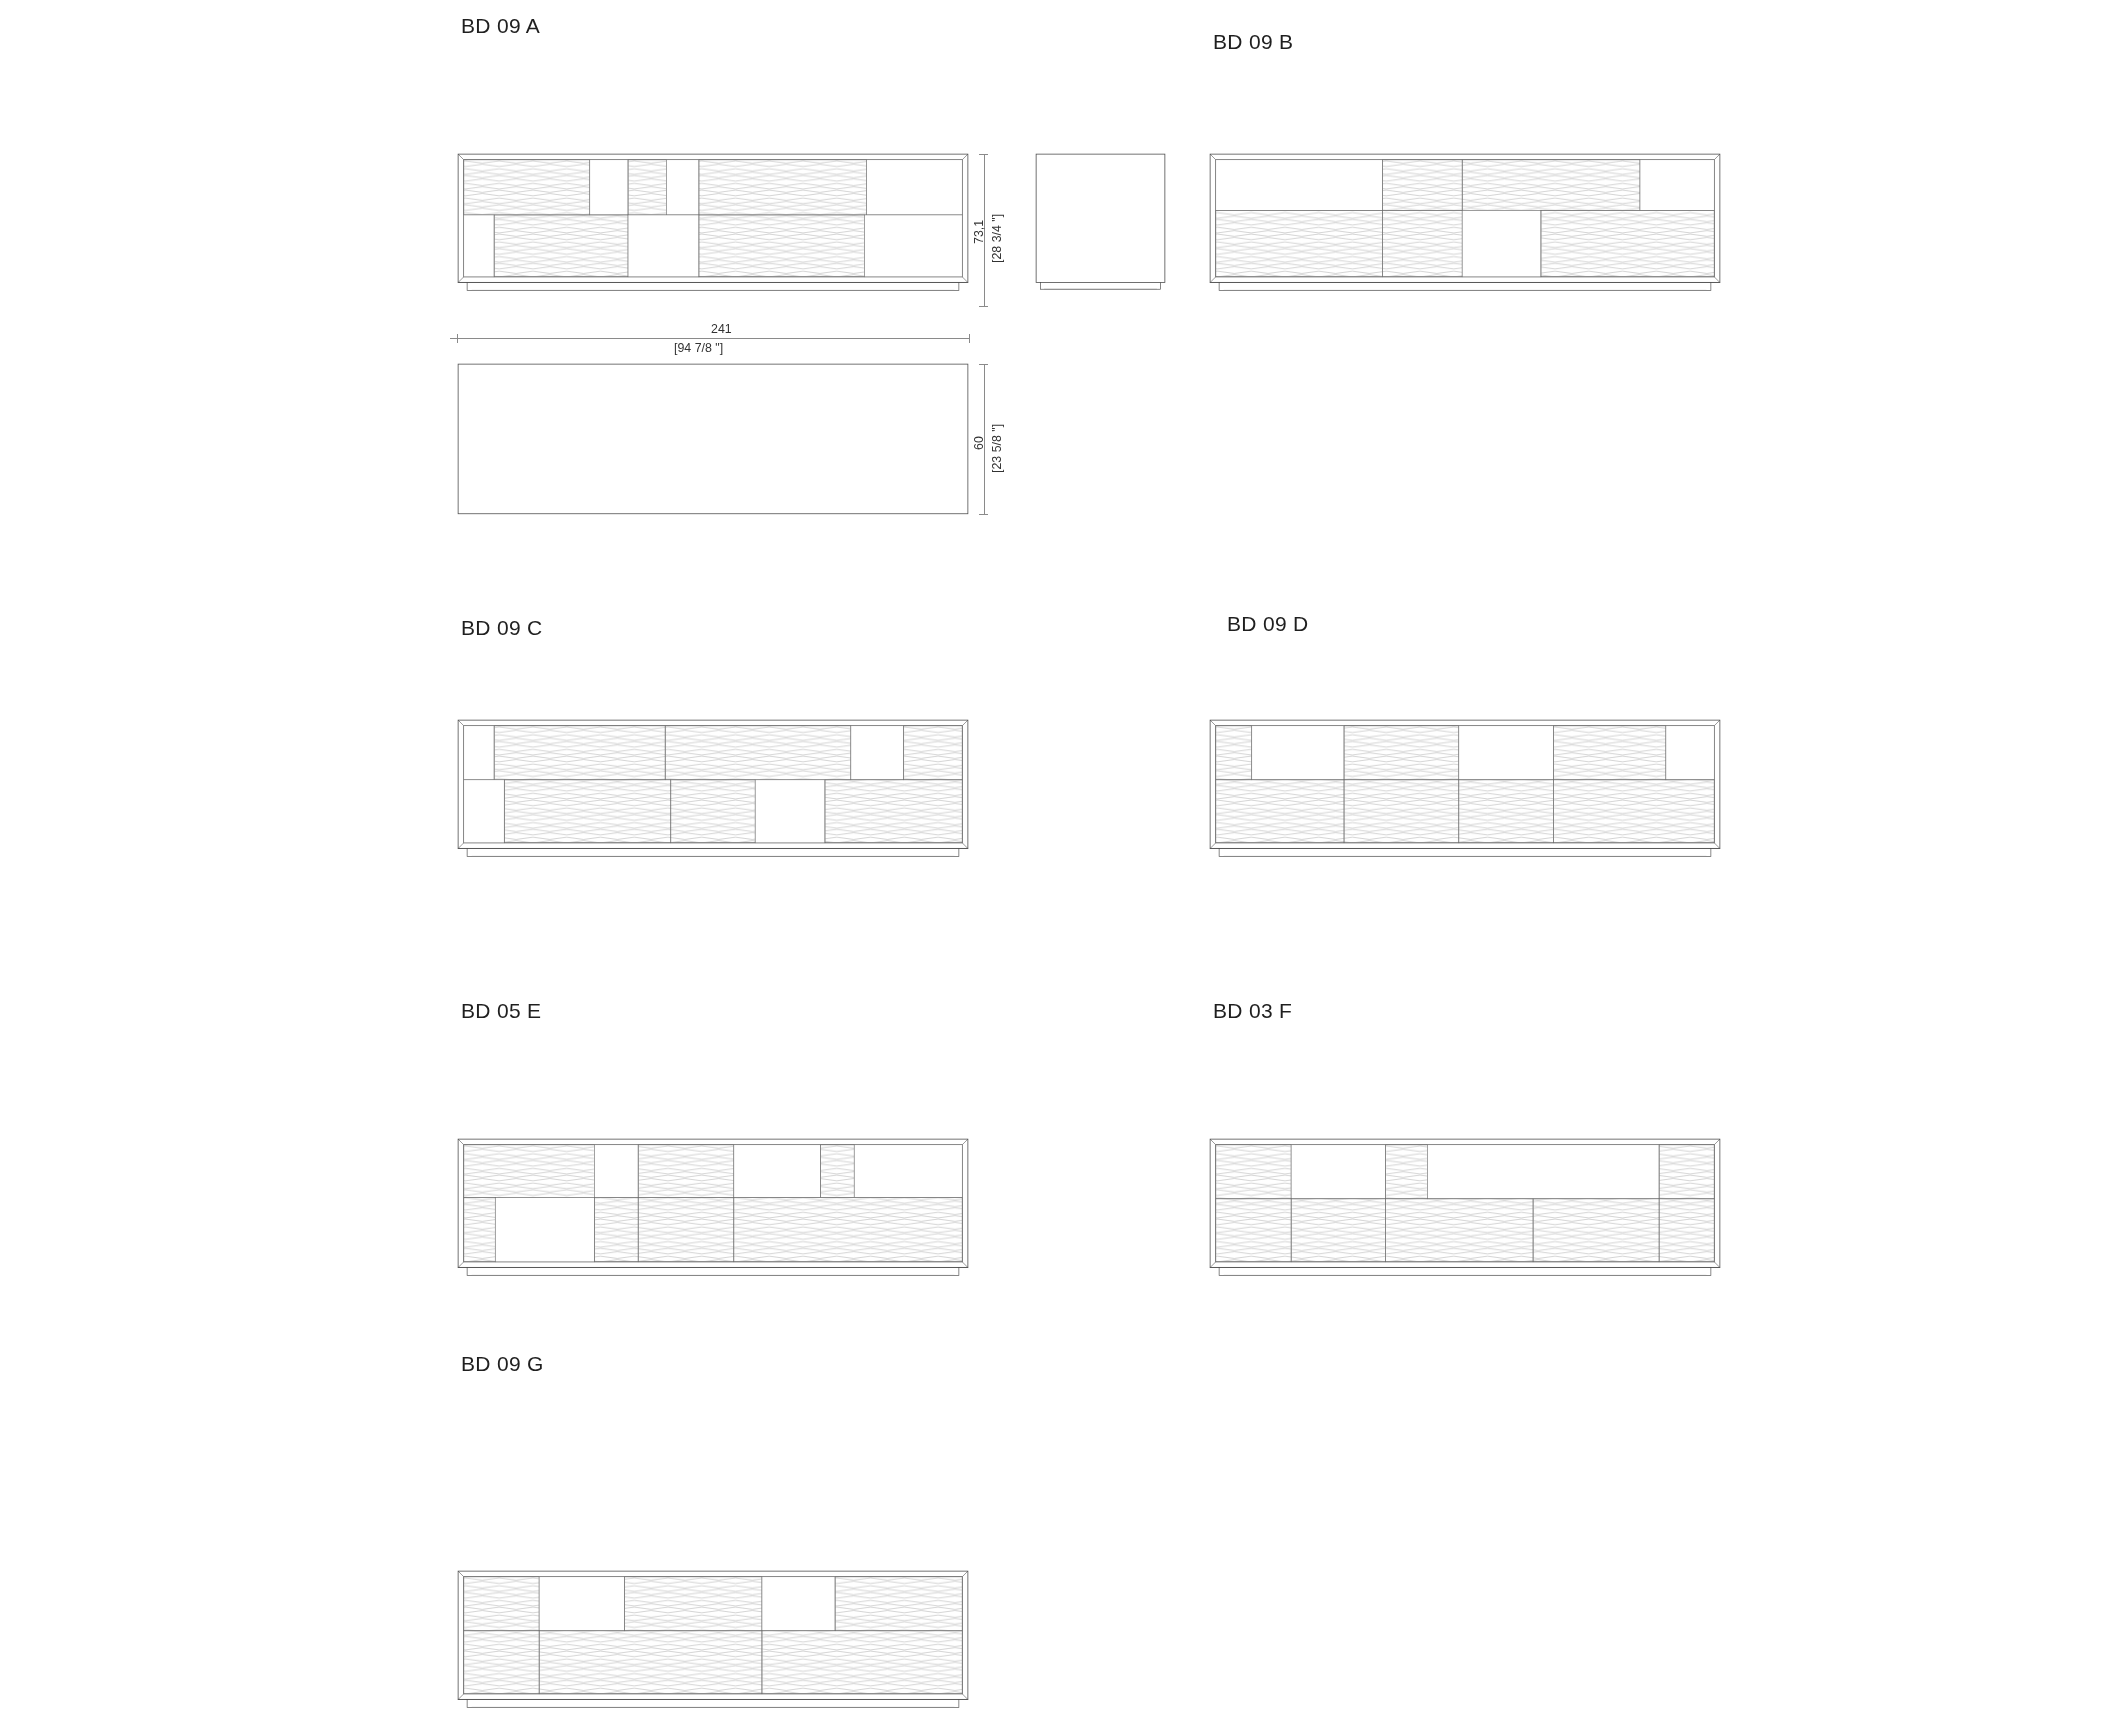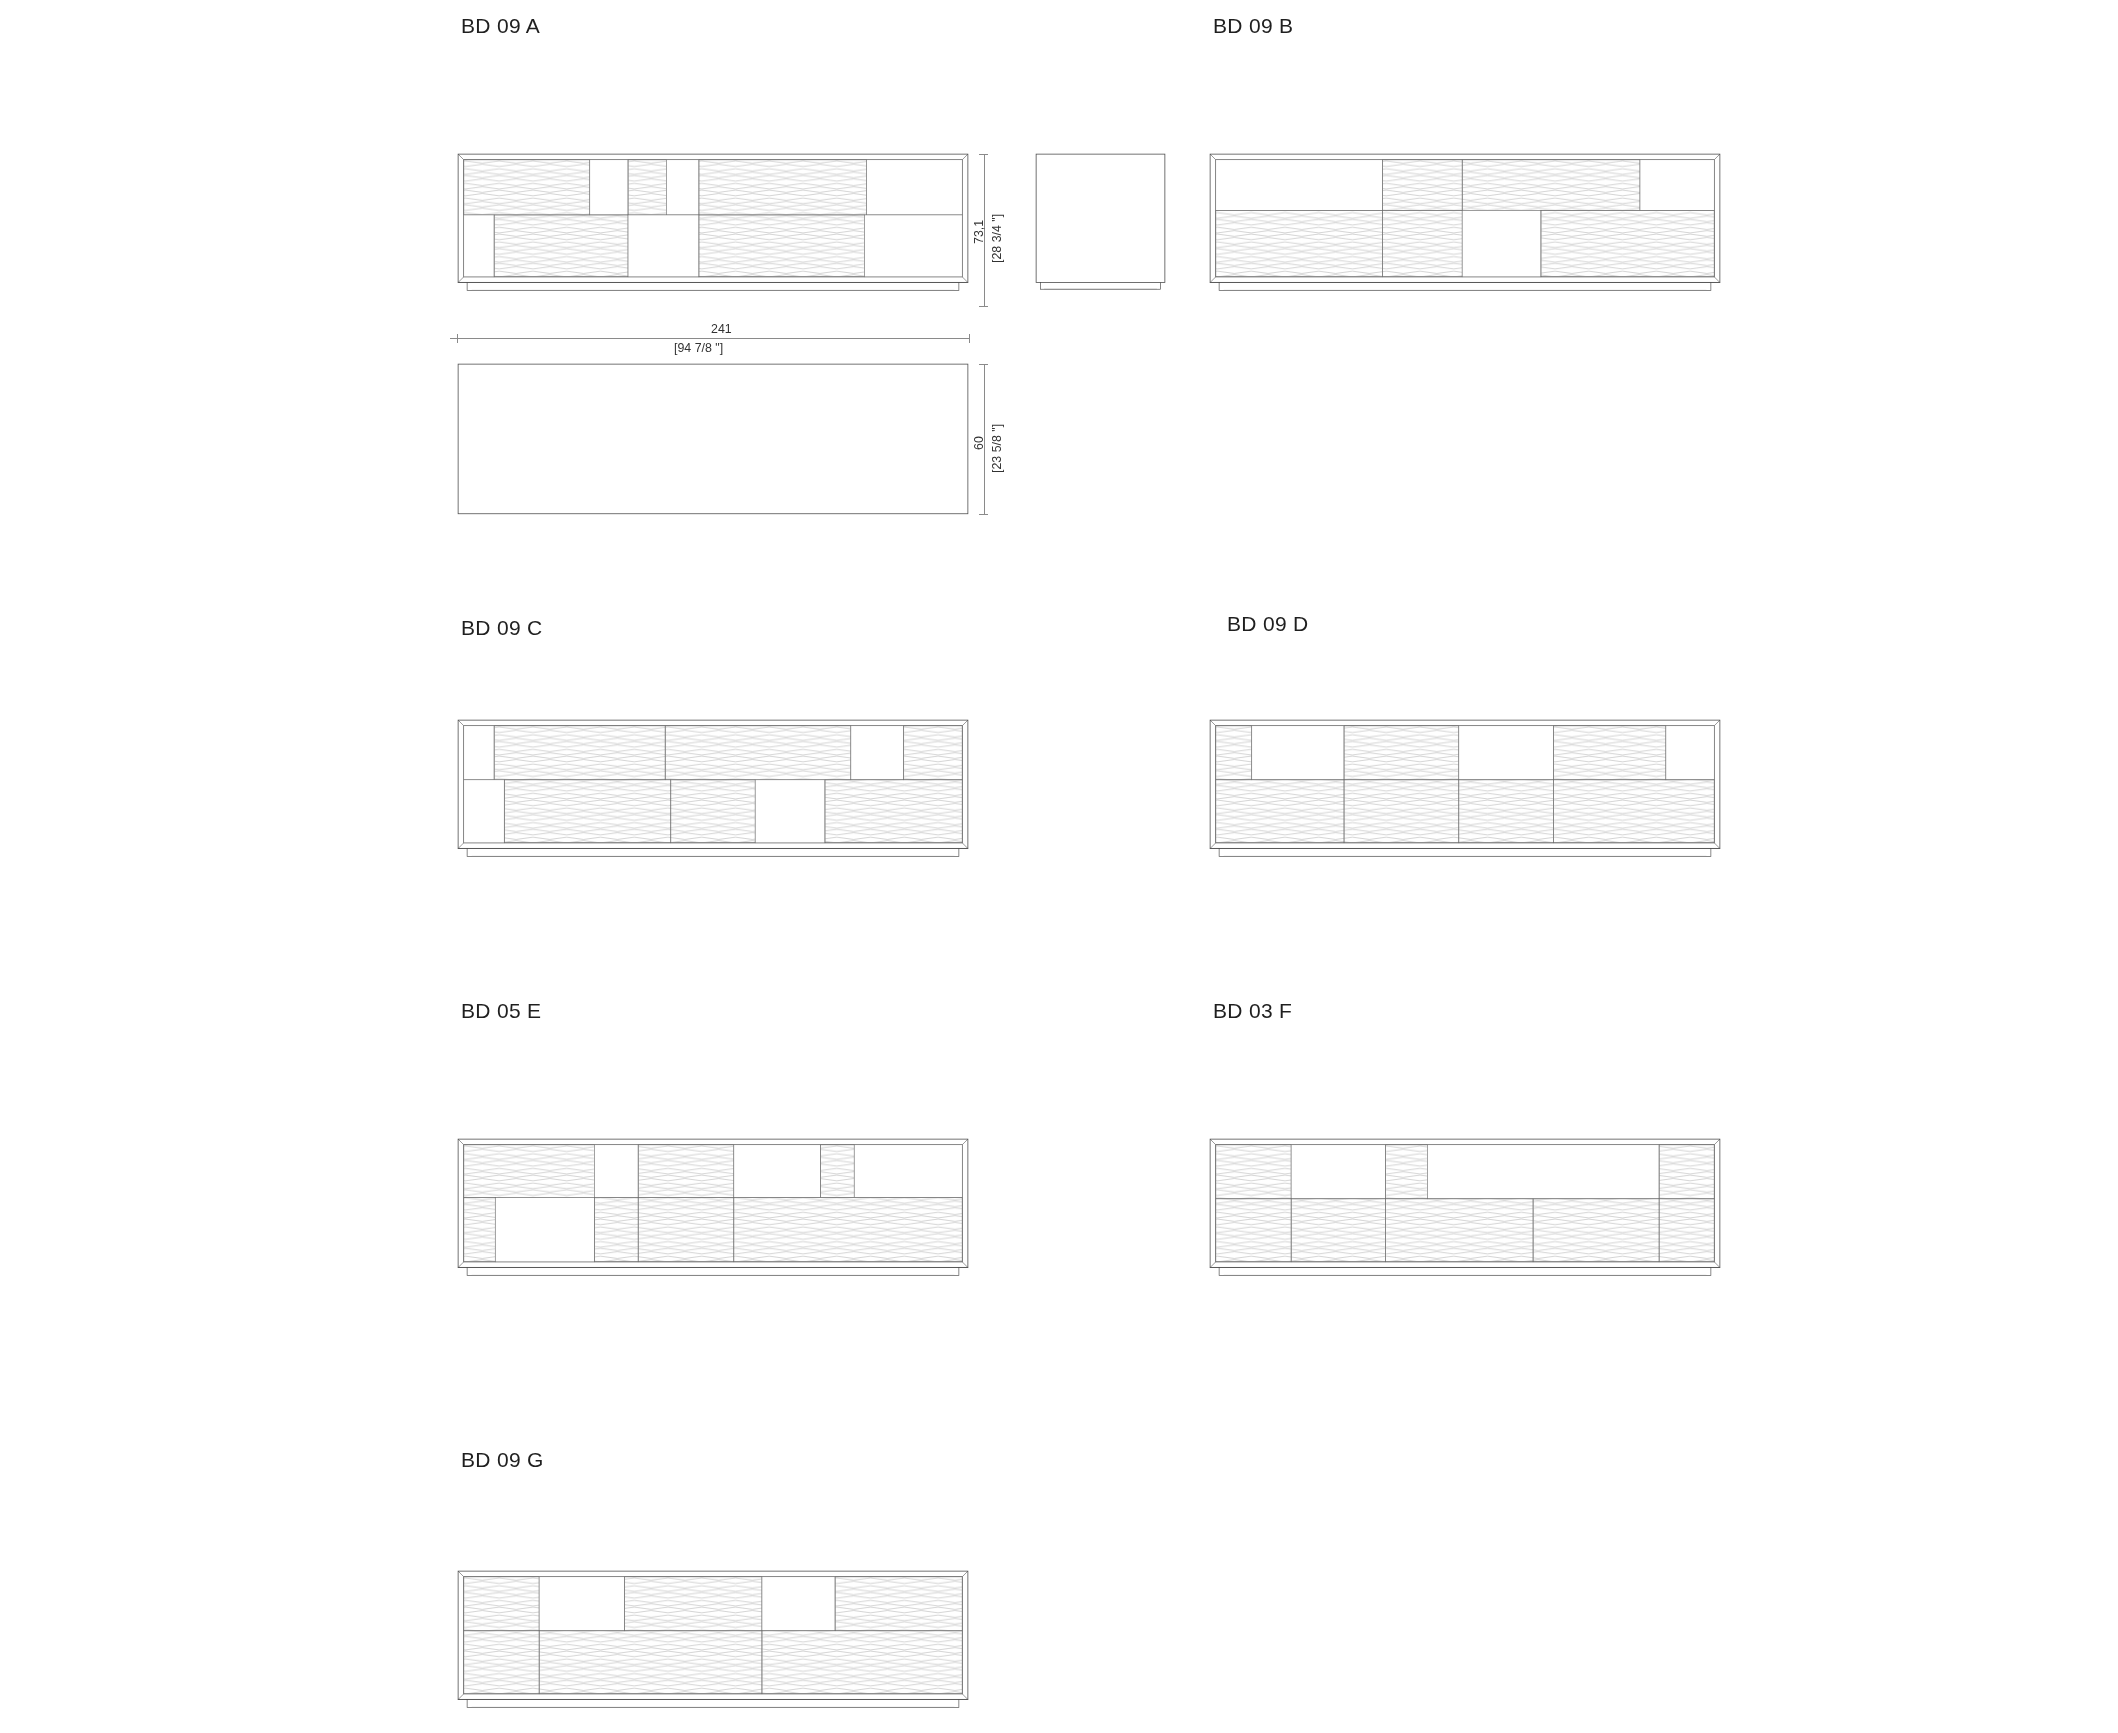--- a/index.html
+++ b/index.html
@@ -61,26 +61,26 @@
     height: 0.6px;
     background: #8a8a8a;
   }
 </style>
 </head>
 <body>
 
 <div id="sheet">
 
   <div class="title" style="left:461px; top:14px;">BD 09 A</div>
-  <div class="title" style="left:1213px; top:14px;">BD 09 B</div>
+  <div class="title" style="left:1213px; top:30px;">BD 09 B</div>
   <div class="title" style="left:461px; top:584px;margin-top:32px;">BD 09 C</div>
   <div class="title" style="left:1227px; top:584px;margin-top:28px;">BD 09 D</div>
   <div class="title" style="left:461px; top:999px;">BD 05 E</div>
   <div class="title" style="left:1213px; top:999px;">BD 03 F</div>
-  <div class="title" style="left:461px; top:1448px;text-align:center;">BD 09 G</div>
+  <div class="title" style="left:461px; top:1352px;text-align:center;">BD 09 G</div>
 
   <div class="unit" style="left:457px; top:153px; width:512px; height:152px;">
     <svg viewBox="0 0 910 270" preserveAspectRatio="none">
       <defs>
         <pattern id="grainA" width="120" height="26" patternUnits="userSpaceOnUse">
           <path d="M0 4 q15 -4 30 0 t30 0 t30 0 t30 0" fill="none" stroke="#a8a8a8" stroke-width="0.9"></path>
           <path d="M0 10 q15 4 30 0 t30 0 t30 0 t30 0" fill="none" stroke="#a8a8a8" stroke-width="0.9"></path>
           <path d="M0 16 q15 -4 30 0 t30 0 t30 0 t30 0" fill="none" stroke="#a8a8a8" stroke-width="0.9"></path>
           <path d="M0 22 q15 4 30 0 t30 0 t30 0 t30 0" fill="none" stroke="#a8a8a8" stroke-width="0.9"></path>
         </pattern>

